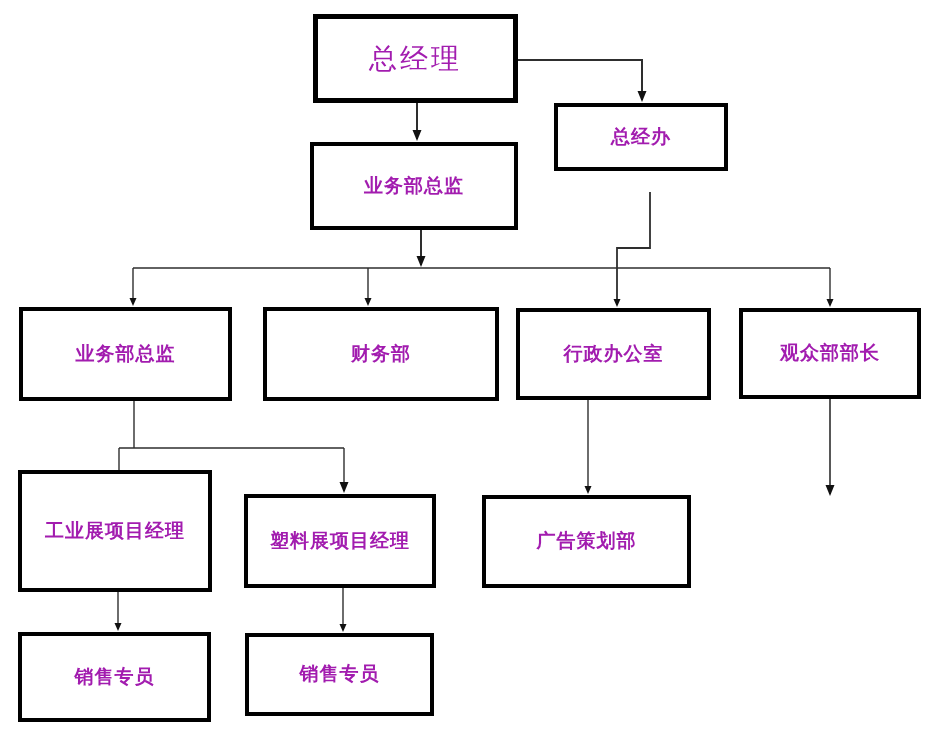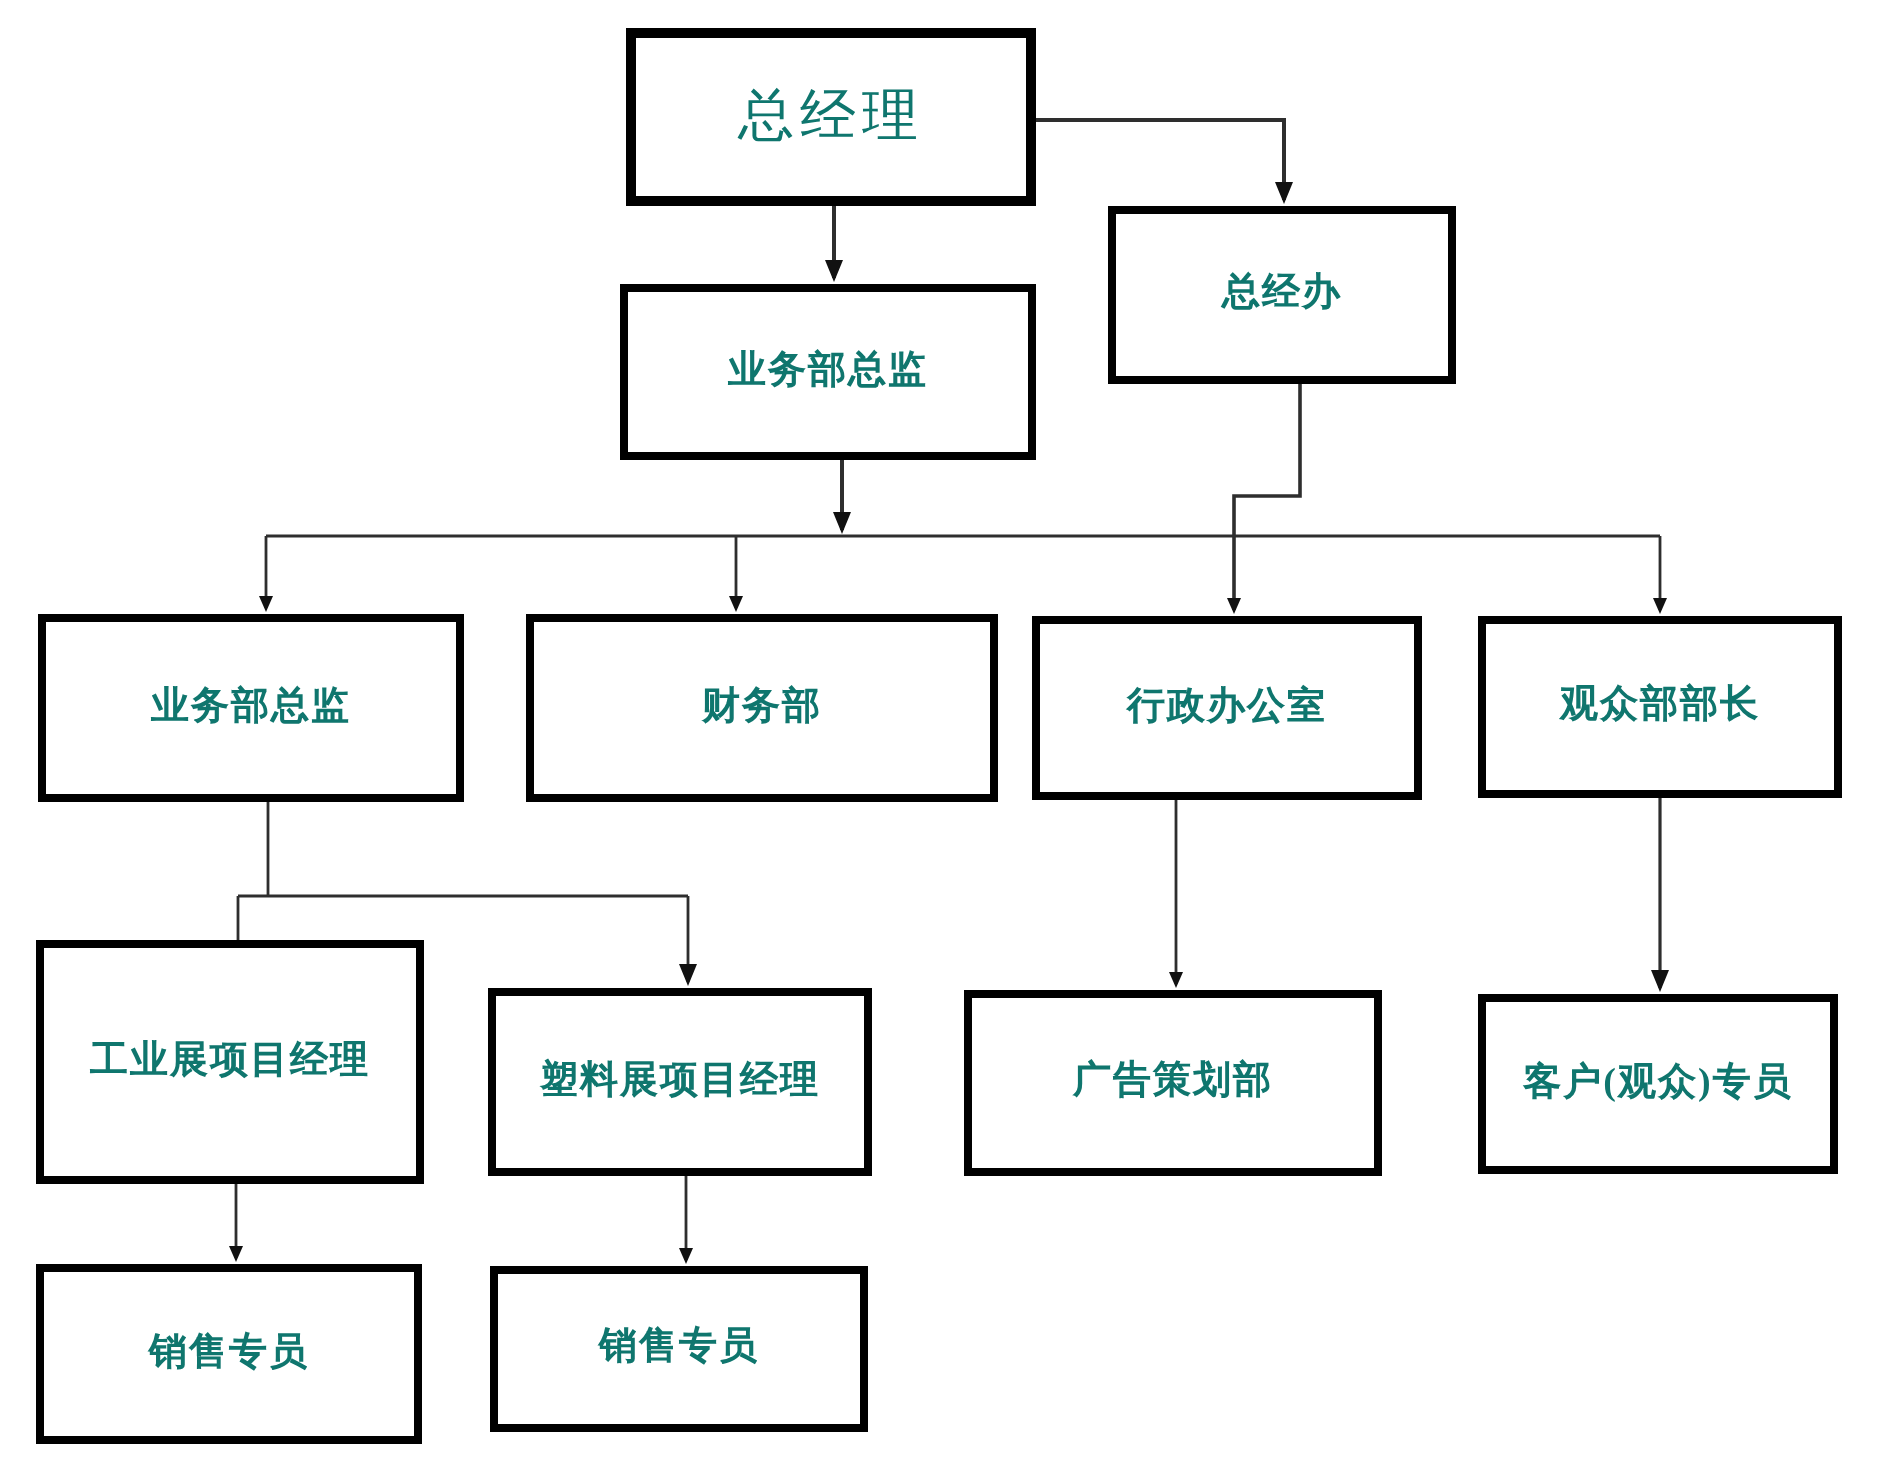--- a/index.html
+++ b/index.html
@@ -25,29 +25,29 @@
   }
   .node {
     position: absolute;
     box-sizing: border-box;
     border: 4px solid #000000;
     background: #ffffff;
     display: flex;
     align-items: center;
     justify-content: center;
     text-align: center;
-    color: #0f766e;
+    color: #a21caf;
     font-weight: 700;
     font-size: 19px;
     letter-spacing: 1px;
     line-height: 1.2;
   }
   
   #n-gm     { left:313px; top:14px;  width:205px; height:89px; border-width:5px; font-size:28px; font-weight:400; letter-spacing:3px; }
-  #n-gmo    { left:554px; top:103px; width:174px; height:89px; }
+  #n-gmo    { left:554px; top:103px; width:174px; height:68px; }
   #n-dgm    { left:310px; top:142px; width:208px; height:88px; }
   #n-biz    { left:19px;  top:307px; width:213px; height:94px; }
   #n-fin    { left:263px; top:307px; width:236px; height:94px; }
   #n-admin  { left:516px; top:308px; width:195px; height:92px; }
   #n-aud    { left:739px; top:308px; width:182px; height:91px; }
   #n-ind    { left:18px;  top:470px; width:194px; height:122px; }
   #n-pla    { left:244px; top:494px; width:192px; height:94px;align-items:center; }
   #n-adv    { left:482px; top:495px; width:209px; height:93px; }
   #n-cust   { left:739px; top:497px; width:180px; height:90px; }
   #n-sales1 { left:18px;  top:632px; width:193px; height:90px; }
@@ -129,23 +129,20 @@
   </div>
   <div class="node" id="n-ind">
     <span>工业展项目经理</span>
   </div>
   <div class="node" id="n-pla">
     <span>塑料展项目经理</span>
   </div>
   <div class="node" id="n-adv">
     <span>广告策划部</span>
   </div>
-  <div class="node" id="n-cust">
-    <span>客户(观众)专员</span>
-  </div>
   <div class="node" id="n-sales1">
     <span>销售专员</span>
   </div>
   <div class="node" id="n-sales2">
     <span>销售专员</span>
   </div>
 
 </div>
 
 </body></html>

